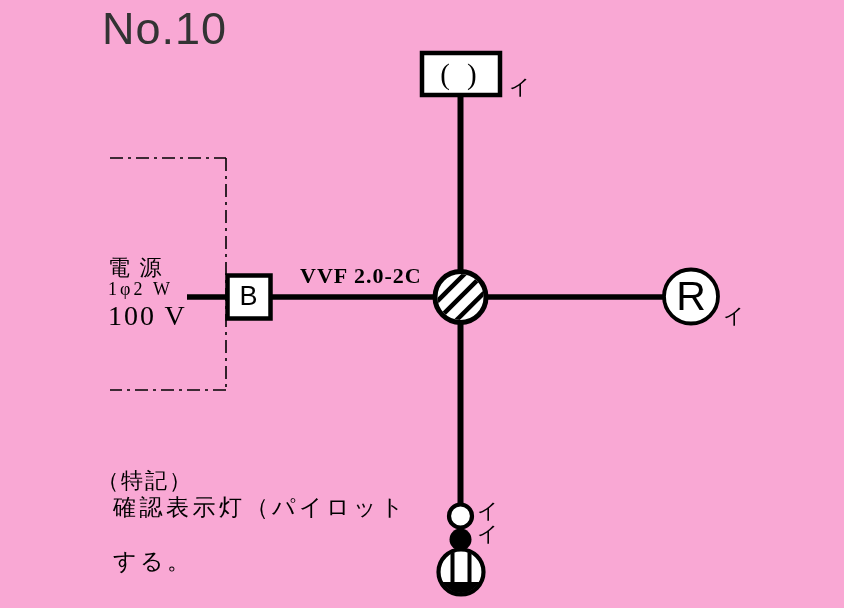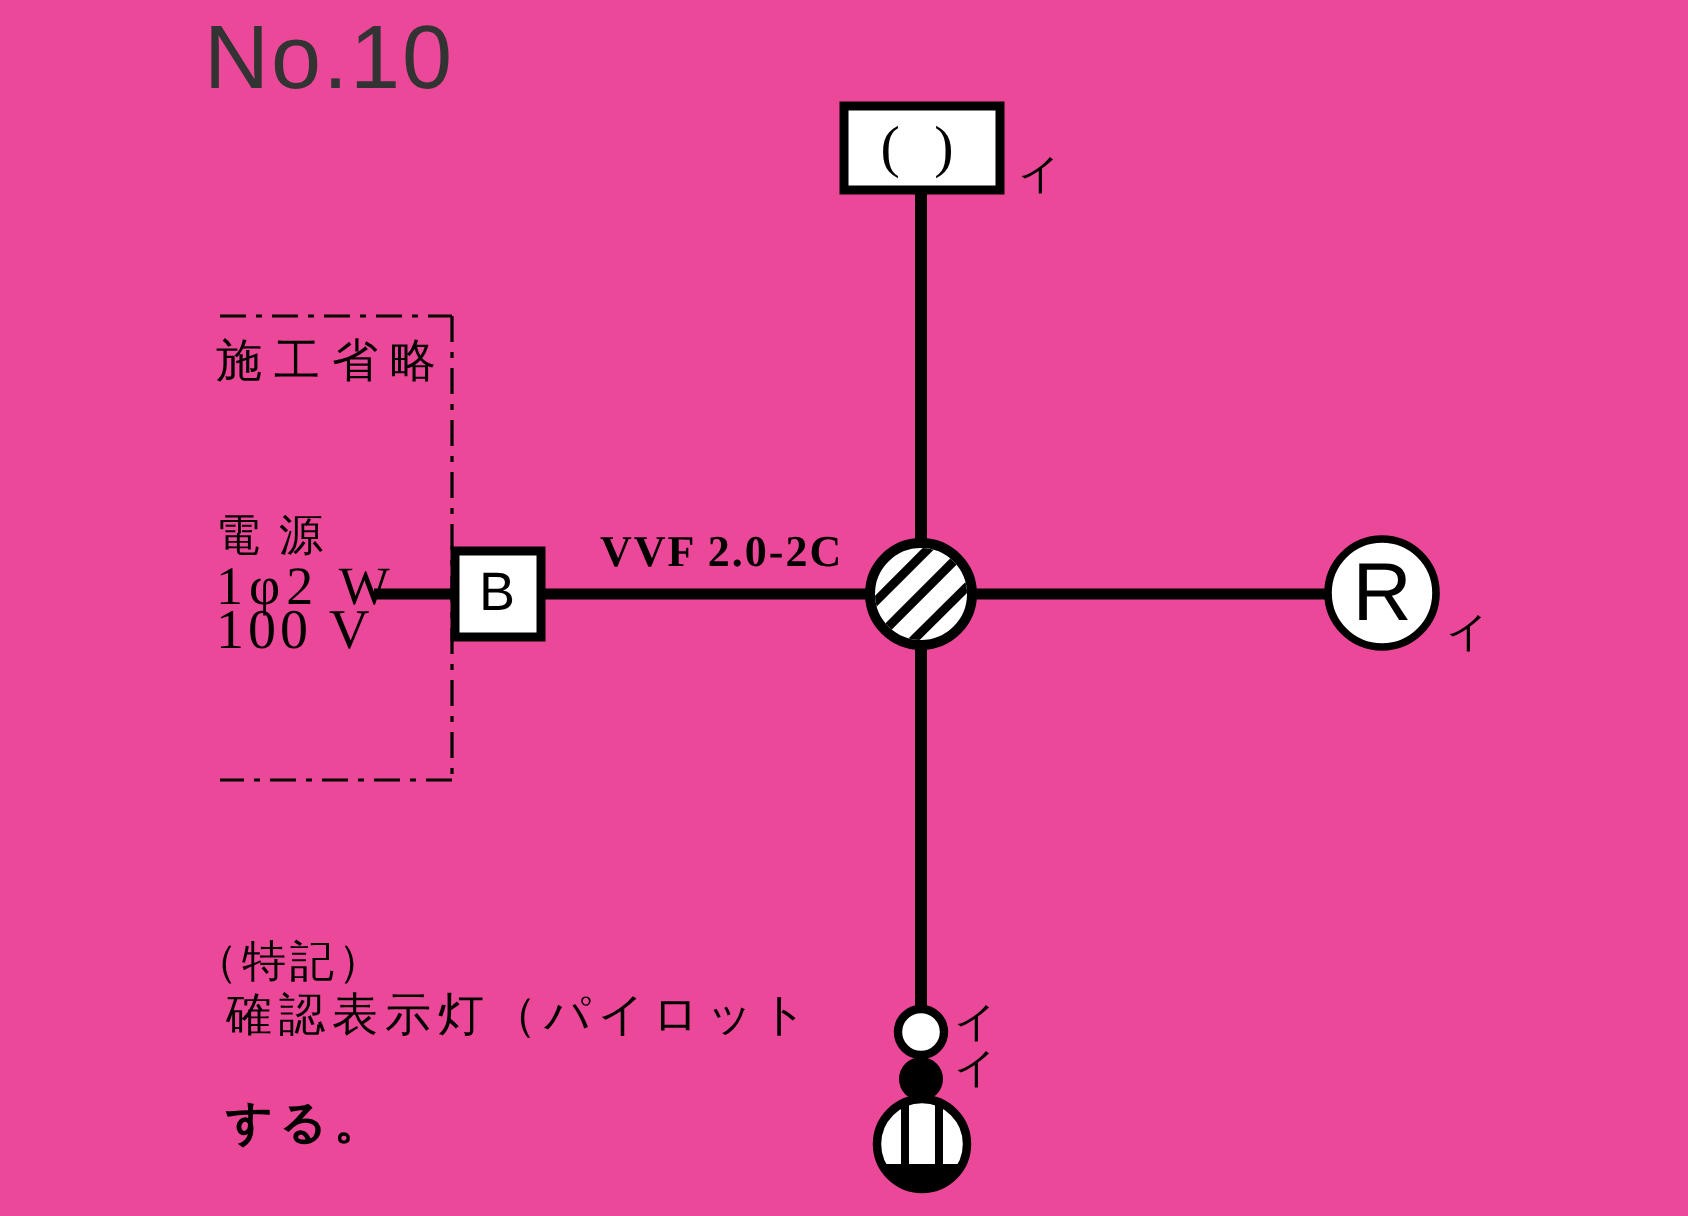--- a/index.html
+++ b/index.html
@@ -1,19 +1,19 @@
 <!DOCTYPE html>
 <html><head>
 <meta charset="utf-8">
 <style>
   html,body{margin:0;padding:0;background:#ffffff;}
   .stage{
     position:relative;
     width:844px;height:608px;
-    background:#ec4899;
+    background:#f9a8d4;
     overflow:hidden;
     font-family:"Liberation Serif","DejaVu Serif",serif;
   }
   .stage svg{position:absolute;left:0;top:0;}
   .t{
     position:absolute;
     color:#000;
     white-space:nowrap;
     line-height:1;
   }
@@ -24,40 +24,40 @@
     font-size:45px;
     letter-spacing:1px;
     color:#333333;
   }
   .construction-omitted{
     left:108px;top:169px;
     font-size:23px;
     letter-spacing:6px;
   }
   .power-name{left:108px;top:257px;font-size:22px;letter-spacing:2px;}
-  .power-phase{left:108px;top:280px;font-size:27px;letter-spacing:3px;font-family:Liberation Serif, serif;}
+  .power-phase{left:108px;top:280px;font-size:18px;letter-spacing:3px;font-family:Liberation Serif, serif;}
   .power-voltage{left:108px;top:302px;font-size:28px;letter-spacing:2px;}
   .cable-label{left:300px;top:265px;font-size:22px;letter-spacing:1px;font-weight:bold;}
   .symbol-text{
     position:absolute;
     display:flex;align-items:center;justify-content:center;
     color:#000;line-height:1;
   }
   .breaker-text{left:225px;top:273px;width:47px;height:47px;font-size:27px;}
   .rosette-text{left:420px;top:51px;width:82px;height:46px;font-size:29px;letter-spacing:5px;}
   .receptacle-text{left:663px;top:268px;width:56px;height:56px;font-size:41px;}
   .circuit-i{font-size:21px;}
   .i-ceiling{left:509px;top:77px;}
   .i-receptacle{left:723px;top:306px;}
   .i-pilot{left:477px;top:501px;}
   .i-switch{left:477px;top:524px;}
   .note-heading{left:97px;top:470px;font-size:22px;letter-spacing:2px;}
   .note-l1{left:113px;top:496px;font-size:23px;letter-spacing:3.5px;}
   .note-l2{left:113px;top:523px;font-size:23px;letter-spacing:3.5px;}
-  .note-l3{left:113px;top:550px;font-size:23px;letter-spacing:3.5px;font-weight:bold;}
+  .note-l3{left:113px;top:550px;font-size:23px;letter-spacing:3.5px;}
 </style>
 </head>
 <body>
 
 <div class="stage">
 
   <svg width="844" height="608" viewBox="0 0 844 608">
     <defs>
       <clipPath id="jclip">
         <circle cx="460.5" cy="297" r="23"></circle>
@@ -96,21 +96,20 @@
       <g clip-path="url(#oclip)">
         <line x1="452.5" y1="548" x2="452.5" y2="588" stroke="#000" stroke-width="4"></line>
         <line x1="469.5" y1="548" x2="469.5" y2="588" stroke="#000" stroke-width="4"></line>
         <path d="M436 582 H486 V596 H436 Z" fill="#000"></path>
       </g>
     </g>
   </svg>
 
   <div class="t title sans">No.10</div>
 
-  <div class="t construction-omitted serif">施工省略</div>
 
   <div class="t power-name serif">電 源</div>
   <div class="t power-phase serif">1φ2 W</div>
   <div class="t power-voltage serif">100 V</div>
 
   <div class="t cable-label serif">VVF 2.0-2C</div>
 
   <div class="symbol-text breaker-text sans">B</div>
 
   <div class="symbol-text rosette-text serif">( )</div>

